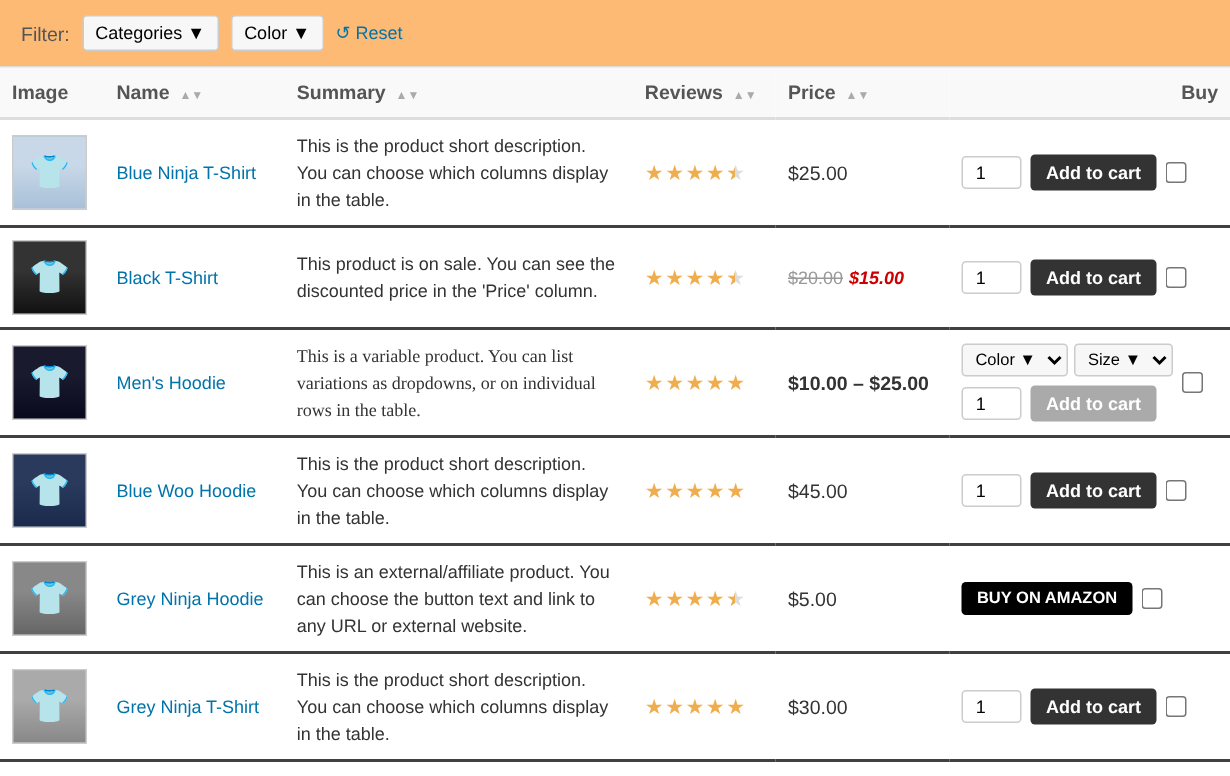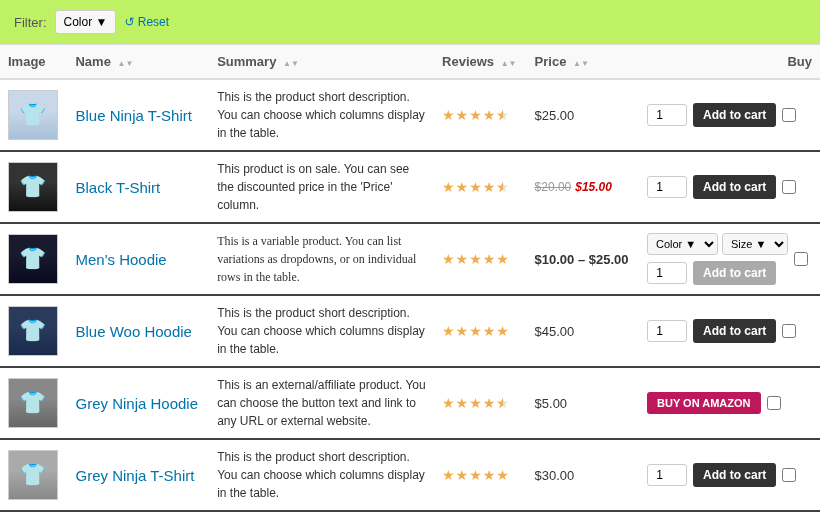--- a/index.html
+++ b/index.html
@@ -1,20 +1,20 @@
 <!DOCTYPE html>
 <html><head>
   <meta charset="utf-8">
   <style>
     * { box-sizing: border-box; margin: 0; padding: 0; }
     body { font-family: Arial, sans-serif; font-size: 13px; background: #fff; color: #333; width: 820px; }
 
     .toolbar {
       display: flex; align-items: center; justify-content: space-between;
-      padding: 10px 14px; border-bottom: 1px solid #ddd; background: #bef264;
+      padding: 10px 14px; border-bottom: 1px solid #ddd; background: #fdba74;
     }
     .filter-section { display: flex; align-items: center; gap: 8px; }
     .filter-label { font-size: 13px; color: #555; }
     .filter-btn {
       border: 1px solid #ccc; background: #f7f7f7; padding: 4px 8px;
       border-radius: 3px; font-size: 12px; cursor: pointer; display: flex; align-items: center; gap: 4px;
     }
     .reset-link { color: #0073aa; text-decoration: none; font-size: 12px; display: flex; align-items: center; gap: 3px; cursor: pointer; }
     .search-section { display: flex; align-items: center; gap: 8px; }
     .search-label { font-size: 13px; color: #555; }
@@ -24,41 +24,41 @@
 
     table { width: 100%; border-collapse: collapse; }
     thead tr { background: #f9f9f9; border-bottom: 2px solid #ddd; }
     th {
       padding: 9px 8px; text-align: left; font-size: 13px; font-weight: bold;
       color: #555; border-right: none; white-space: nowrap;
     }
     th .sort-arrows { display: inline-flex; flex-direction: column; margin-left: 3px; font-size: 8px; color: #aaa; line-height: 1; }
     td { padding: 8px; border-bottom: 2px solid #404040; vertical-align: middle; font-size: 12px; }
 
-    .product-link { color: #0073aa; text-decoration: none; font-size: 15px; }
+    .product-link { color: #0073aa; text-decoration: none; font-size: 12px; }
 
     .stars { color: #f0ad4e; font-size: 14px; display: flex; align-items: center; gap: 1px; }
     .star-full { color: #f0ad4e; }
 
     .price { font-size: 13px; font-weight: normal; white-space: nowrap; margin-top: 36px; }
     .price-original { text-decoration: line-through; color: #999; font-weight: normal; margin-right: 4px; }
     .price-sale { color: #c00; font-weight: bold; font-style: italic; }
 
     .qty-input {
       width: 40px; border: 1px solid #ccc; padding: 3px 4px; text-align: center;
       font-size: 12px; border-radius: 3px;
     }
 
     .add-cart-btn {
       background: #333; color: #fff; border: none; padding: 5px 10px;
       font-size: 12px; font-weight: bold; cursor: pointer; border-radius: 3px; white-space: nowrap;
     }
     .add-cart-btn.grey { background: #aaa; }
     .buy-amazon-btn {
-      background: #be185d; color: #fff; border: none; padding: 5px 10px;
+      background: #000000; color: #fff; border: none; padding: 5px 10px;
       font-size: 11px; font-weight: bold; cursor: pointer; border-radius: 3px; white-space: nowrap;
     }
 
     .buy-cell { display: flex; align-items: center; gap: 6px; }
     .buy-col { text-align: right; }
 
     .variation-row { display: flex; flex-direction: column; gap: 4px; }
     .variation-selects { display: flex; gap: 4px; }
     .variation-select {
       border: 1px solid #ccc; background: #f7f7f7; padding: 3px 4px;
@@ -84,20 +84,21 @@
 
     .price-range { font-size: 13px; font-weight: bold; }
   </style>
 </head>
 <body>
 
 <div>
   <div class="toolbar">
     <div class="filter-section">
       <span class="filter-label">Filter:</span>
+      <button class="filter-btn">Categories ▼</button>
       <button class="filter-btn">Color ▼</button>
       <a class="reset-link">↺ Reset</a>
     </div>
   </div>
 </div>
 
 <table>
   <thead>
     <tr>
       <th>Image</th>

